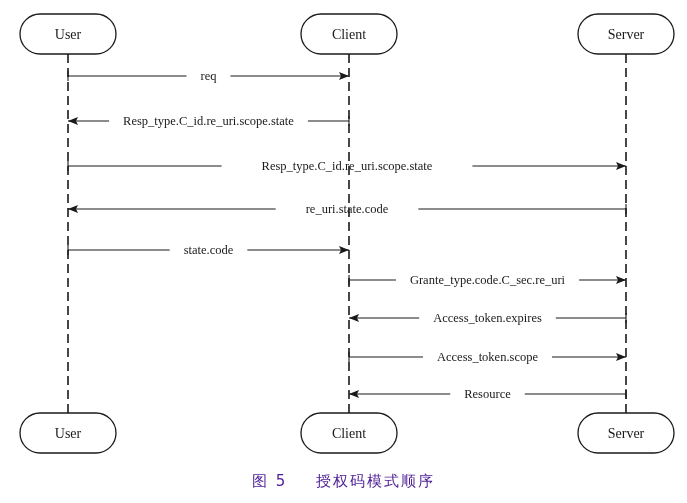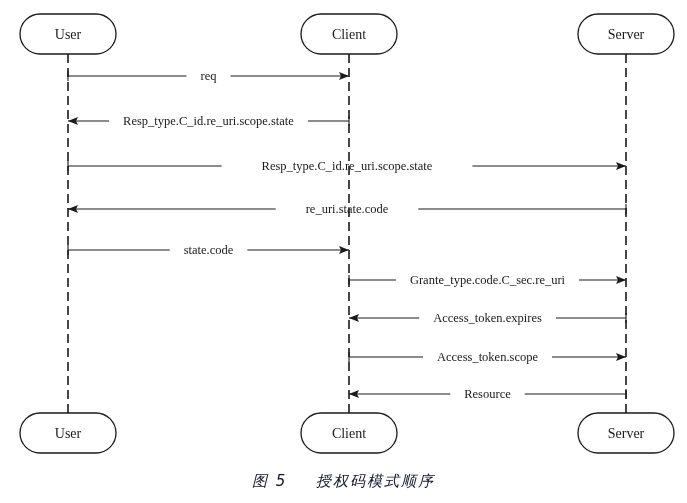--- a/index.html
+++ b/index.html
@@ -6,21 +6,21 @@
   body { width: 687px; height: 503px; position: relative; overflow: hidden;
          font-family: "Liberation Serif", "DejaVu Serif", serif; color: #1a1a1a; }
   #diagram { position: absolute; left: 0; top: 0; }
   .actor-box { fill: #ffffff; stroke: #1a1a1a; stroke-width: 1.3; }
   .actor-label { font-family: "Liberation Serif", "DejaVu Serif", serif; font-size: 14px; fill: #1a1a1a; text-anchor: middle; dominant-baseline: central; }
   .lifeline { stroke: #1a1a1a; stroke-width: 1.6; stroke-dasharray: 9 5; fill: none; }
   .msg-line { stroke: #1a1a1a; stroke-width: 1.1; fill: none; }
   .msg-label { font-family: "Liberation Serif", "DejaVu Serif", serif; font-size: 12.5px; fill: #1a1a1a; text-anchor: middle; dominant-baseline: central; }
   .arrow-head { fill: #1a1a1a; }
   #caption { position: absolute; left: 0; width: 687px; top: 472px; text-align: center;
-             font-family: "DejaVu Sans", sans-serif; font-size: 15px; color: #0f172a; letter-spacing: 2px; font-style: italic; }
+             font-family: "DejaVu Sans", sans-serif; font-size: 15px; color: #4c1d95; letter-spacing: 2px; }
   #caption .fig-num { margin-right: 22px; }
 </style>
 </head>
 <body>
 
 <svg id="diagram" width="687" height="470" xmlns="http://www.w3.org/2000/svg">
   <g id="lifelines">
       <line x1="68" y1="54" x2="68" y2="413" class="lifeline"></line>
       <line x1="349" y1="54" x2="349" y2="413" class="lifeline"></line>
       <line x1="626" y1="54" x2="626" y2="413" class="lifeline"></line>

